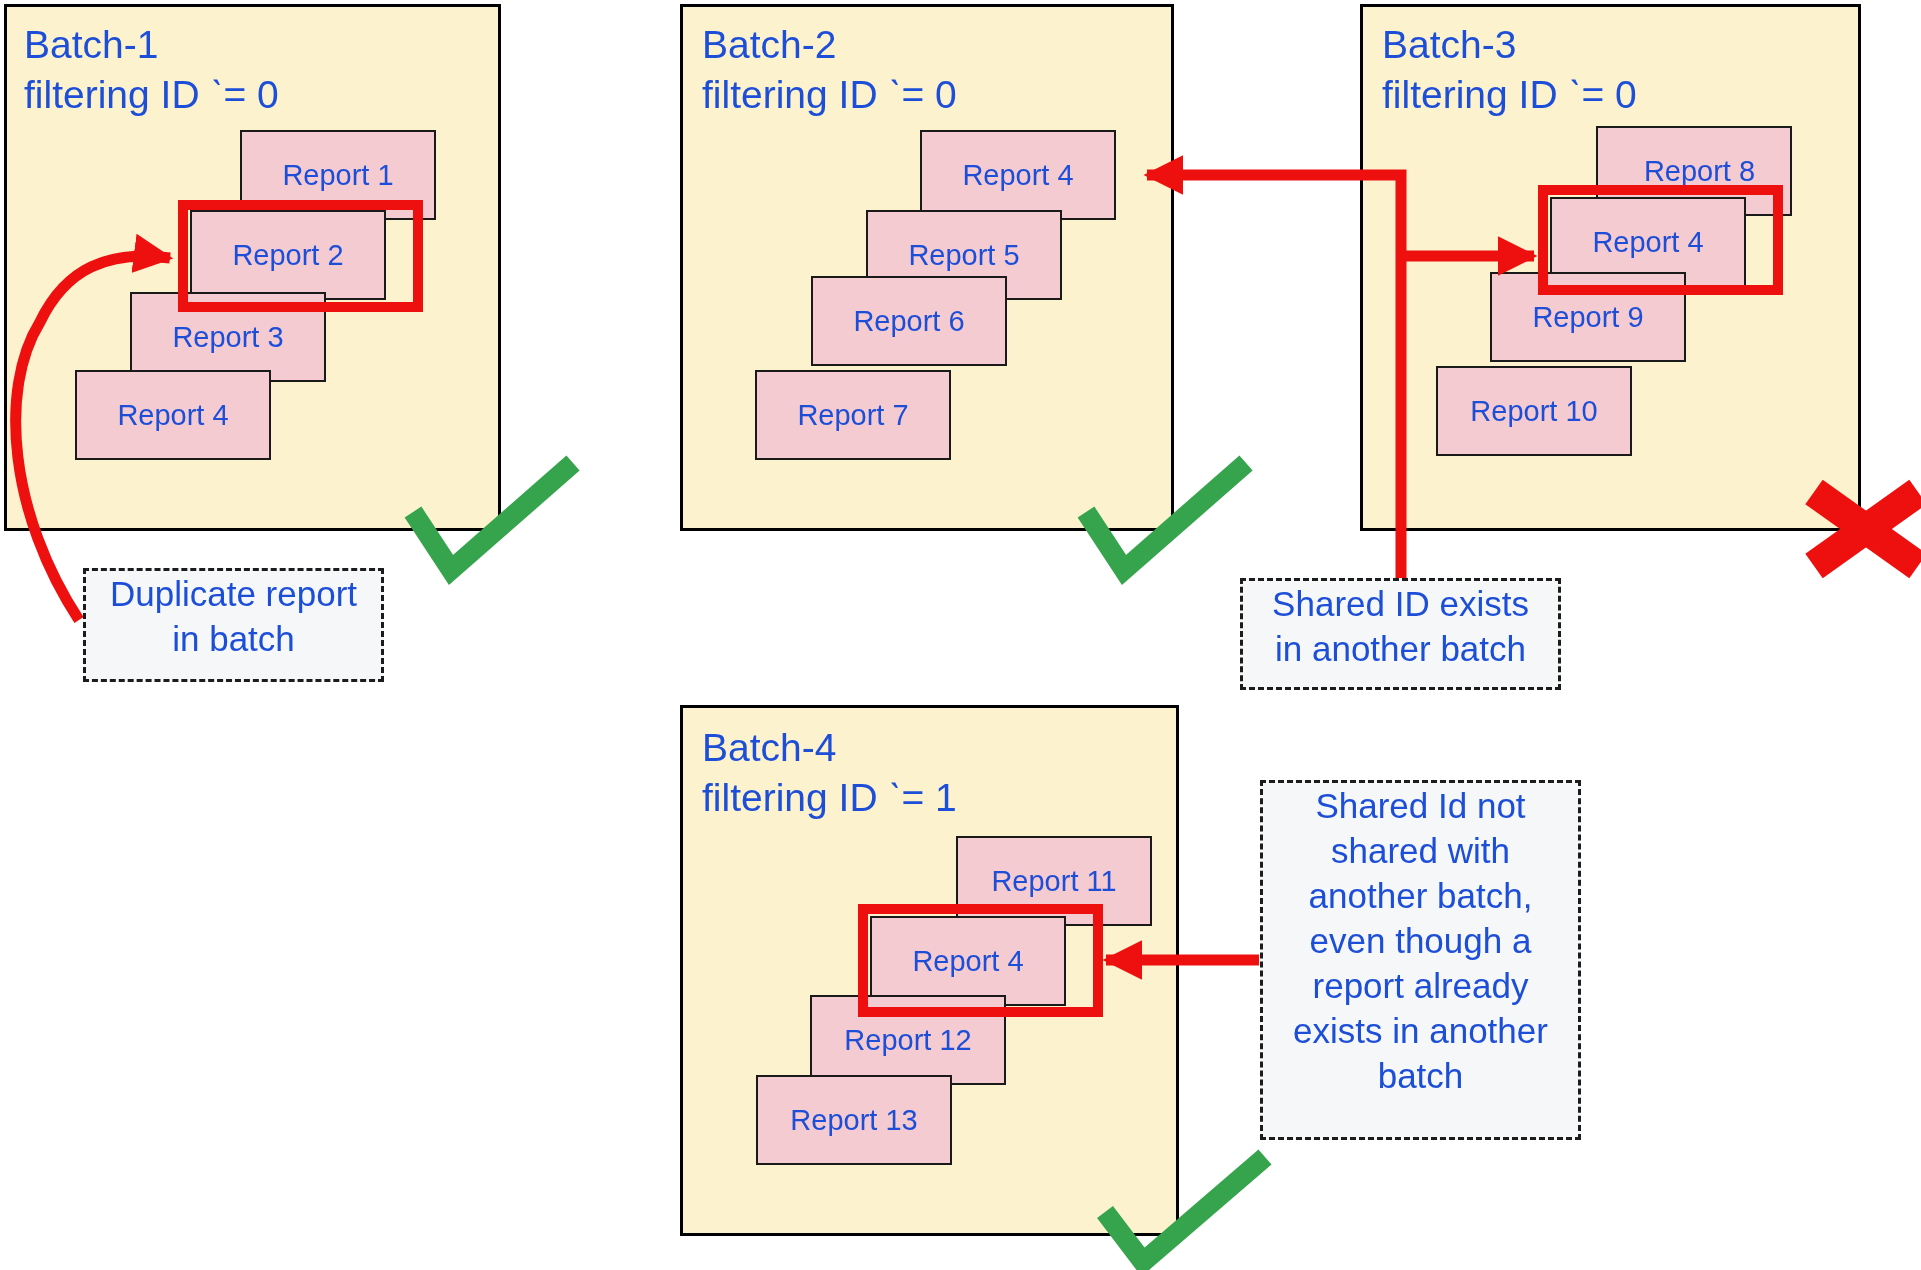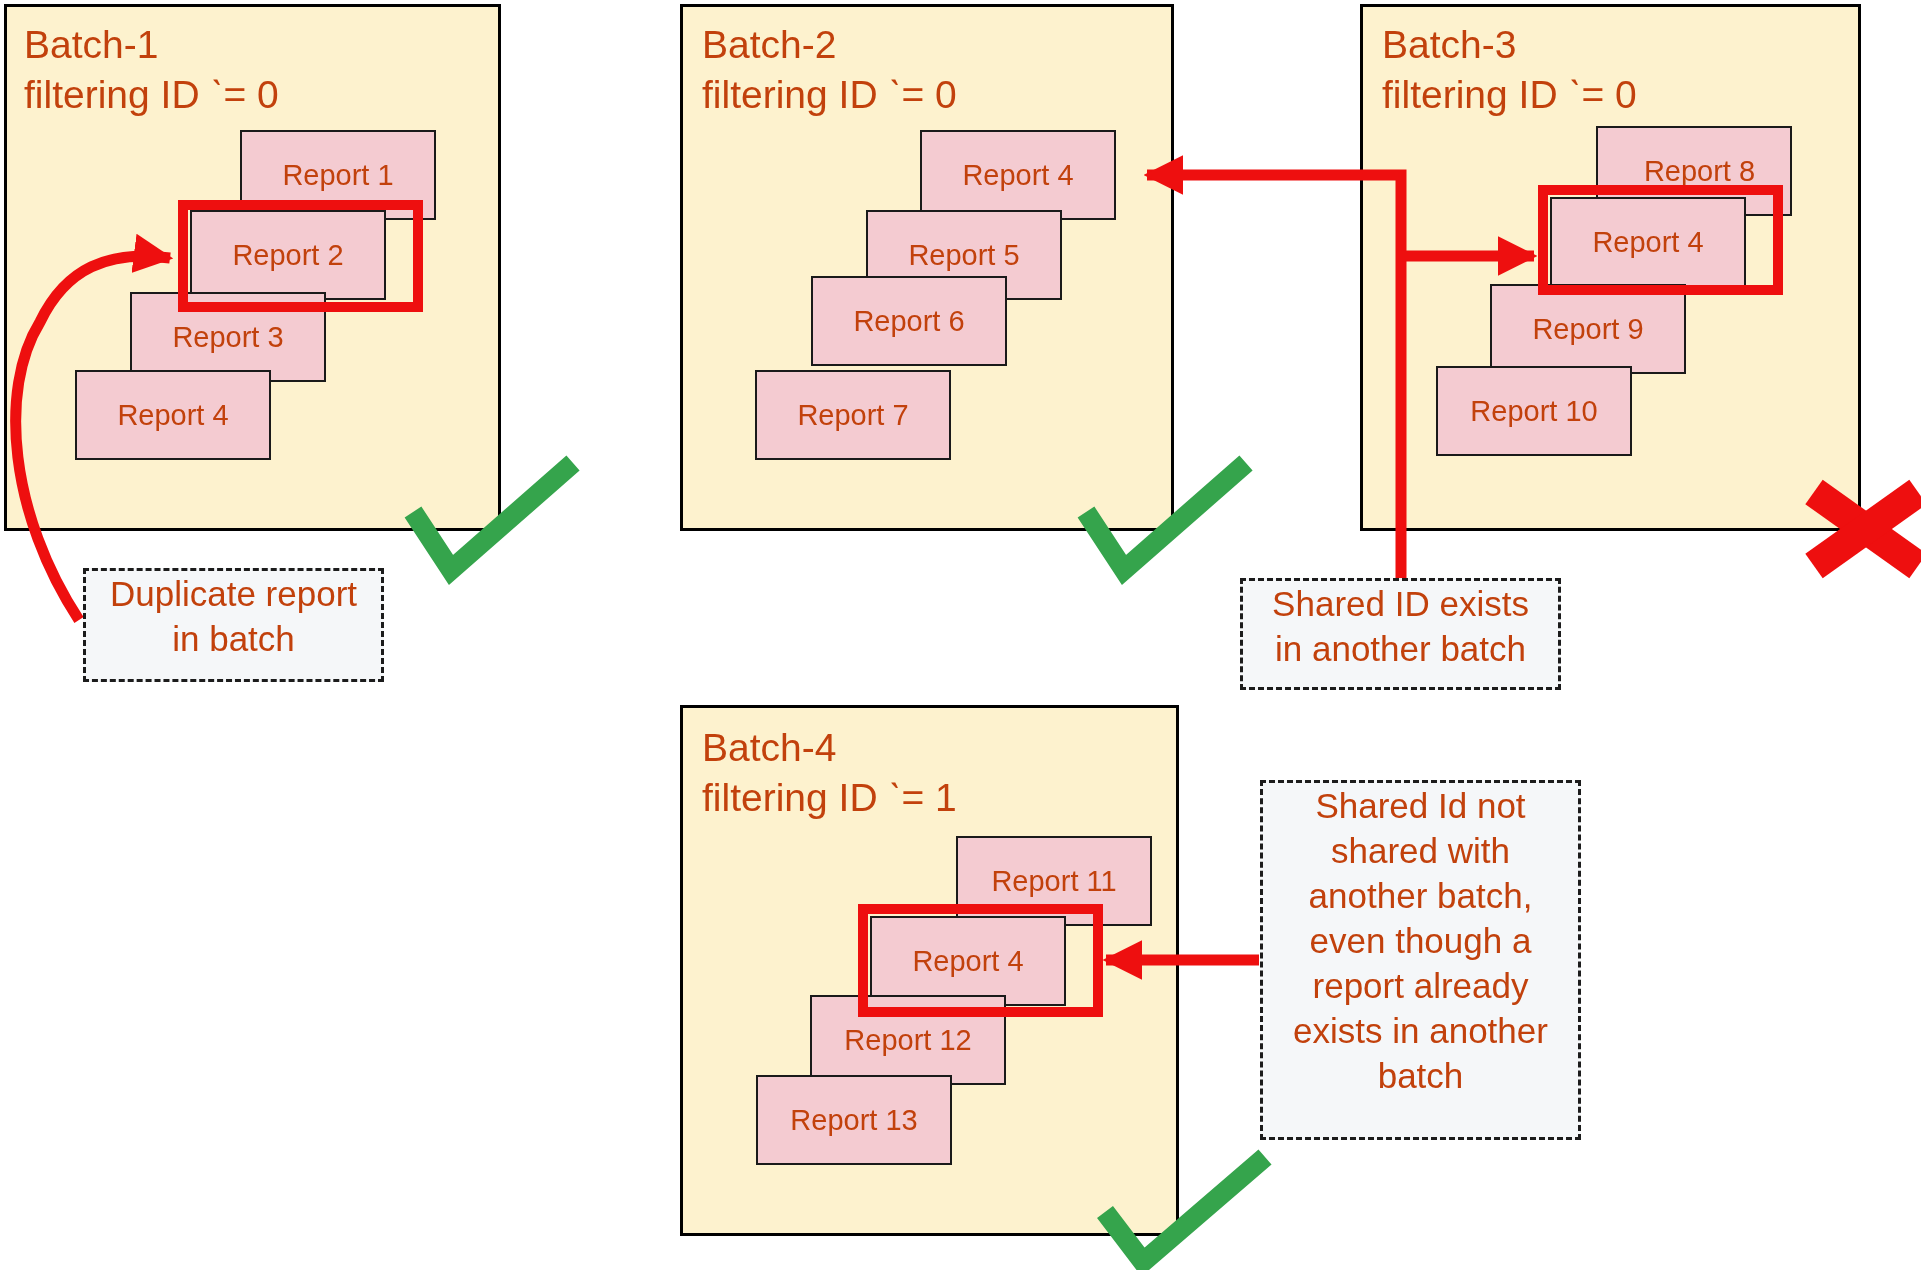--- a/index.html
+++ b/index.html
@@ -1,18 +1,18 @@
 <!DOCTYPE html>
 <html style="--batch-bg: #fdf2ce; --card-bg: #f4cbd1; --accent-red: #ee0f0f; --check-green: #35a44c; --note-bg: #f5f7f9;"><head>
 <meta charset="utf-8">
 <style>
   html,body{margin:0;padding:0;background:#fff;}
   .canvas{
     position:relative;width:1921px;height:1270px;background:#fff;overflow:hidden;
-    font-family:"Liberation Sans","DejaVu Sans",sans-serif;color:#c2410c;
+    font-family:"Liberation Sans","DejaVu Sans",sans-serif;color:#1d4ed8;
   }
   .batch{
     position:absolute;background:var(--batch-bg);border:3px solid #000;box-sizing:border-box;
   }
   .batch-title{position:absolute;font-size:39px;line-height:50px;z-index:2;}
   .batch-title span{display:block;}
   .card{
     position:absolute;width:196px;height:90px;background:var(--card-bg);
     border:2px solid #1a1a1a;box-sizing:border-box;z-index:3;
     display:flex;align-items:center;justify-content:center;font-size:29px;
@@ -78,21 +78,21 @@
   <div class="card" style="left:755px;top:370px;">
       <span>Report 7</span>
     </div>
 
   <div class="card" style="left:1596px;top:126px;padding-left:11px;">
       <span>Report 8</span>
     </div>
   <div class="card" style="left:1550px;top:197px;">
       <span>Report 4</span>
     </div>
-  <div class="card" style="left:1490px;top:272px;margin-top:12px;">
+  <div class="card" style="left:1490px;top:272px;">
       <span>Report 9</span>
     </div>
   <div class="card" style="left:1436px;top:366px;">
       <span>Report 10</span>
     </div>
 
   <div class="card" style="left:956px;top:836px;">
       <span>Report 11</span>
     </div>
   <div class="card" style="left:870px;top:916px;">

